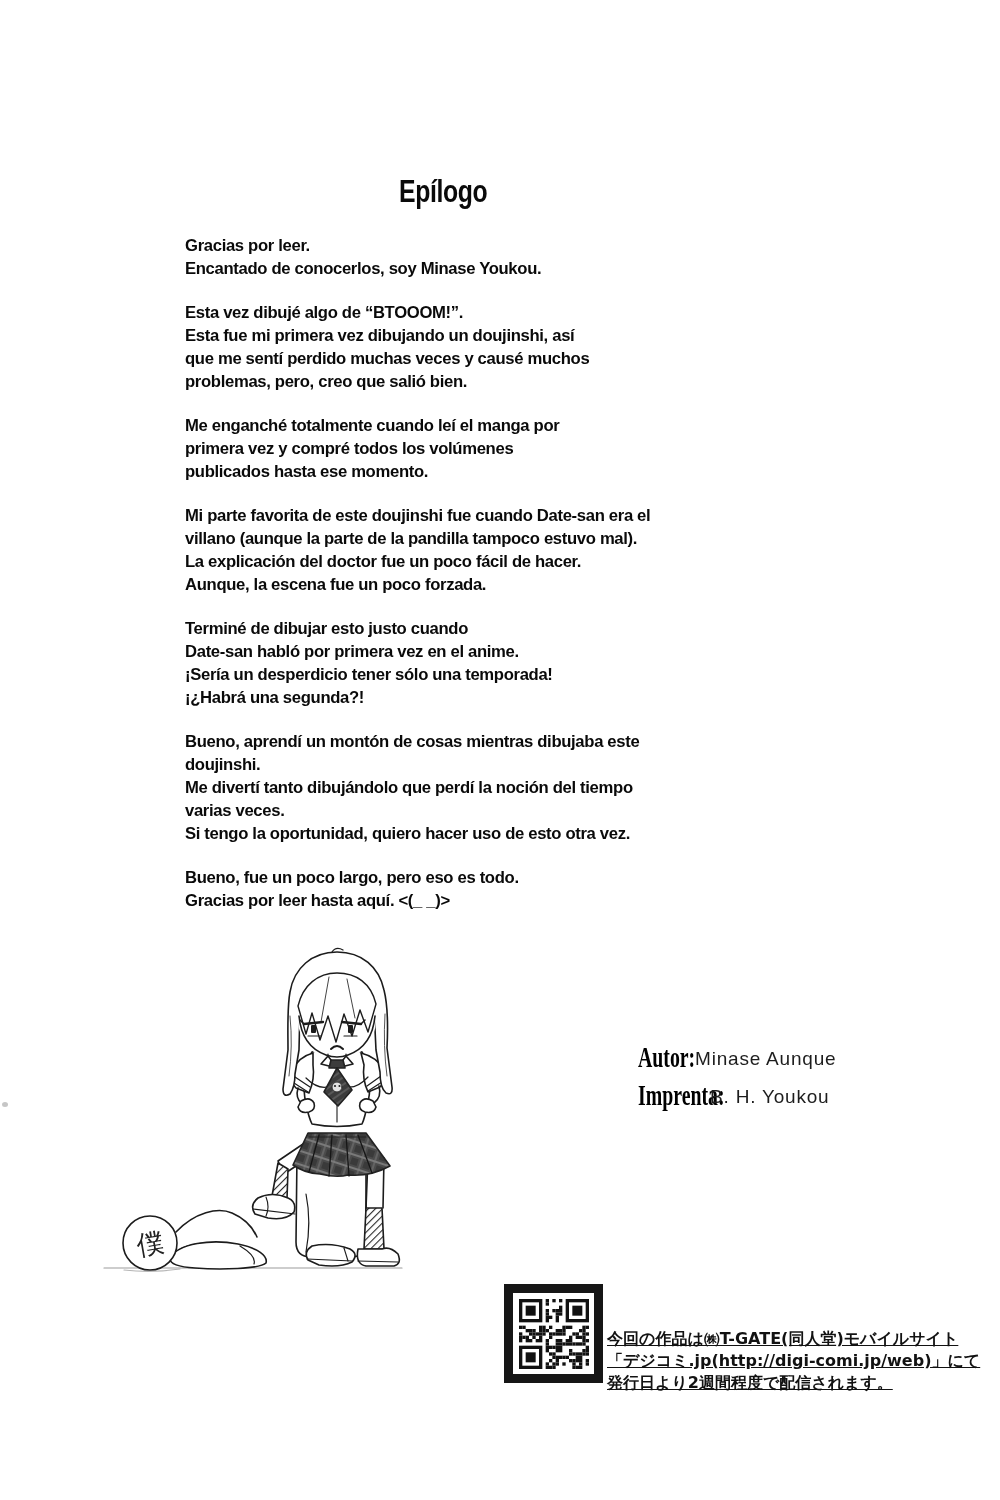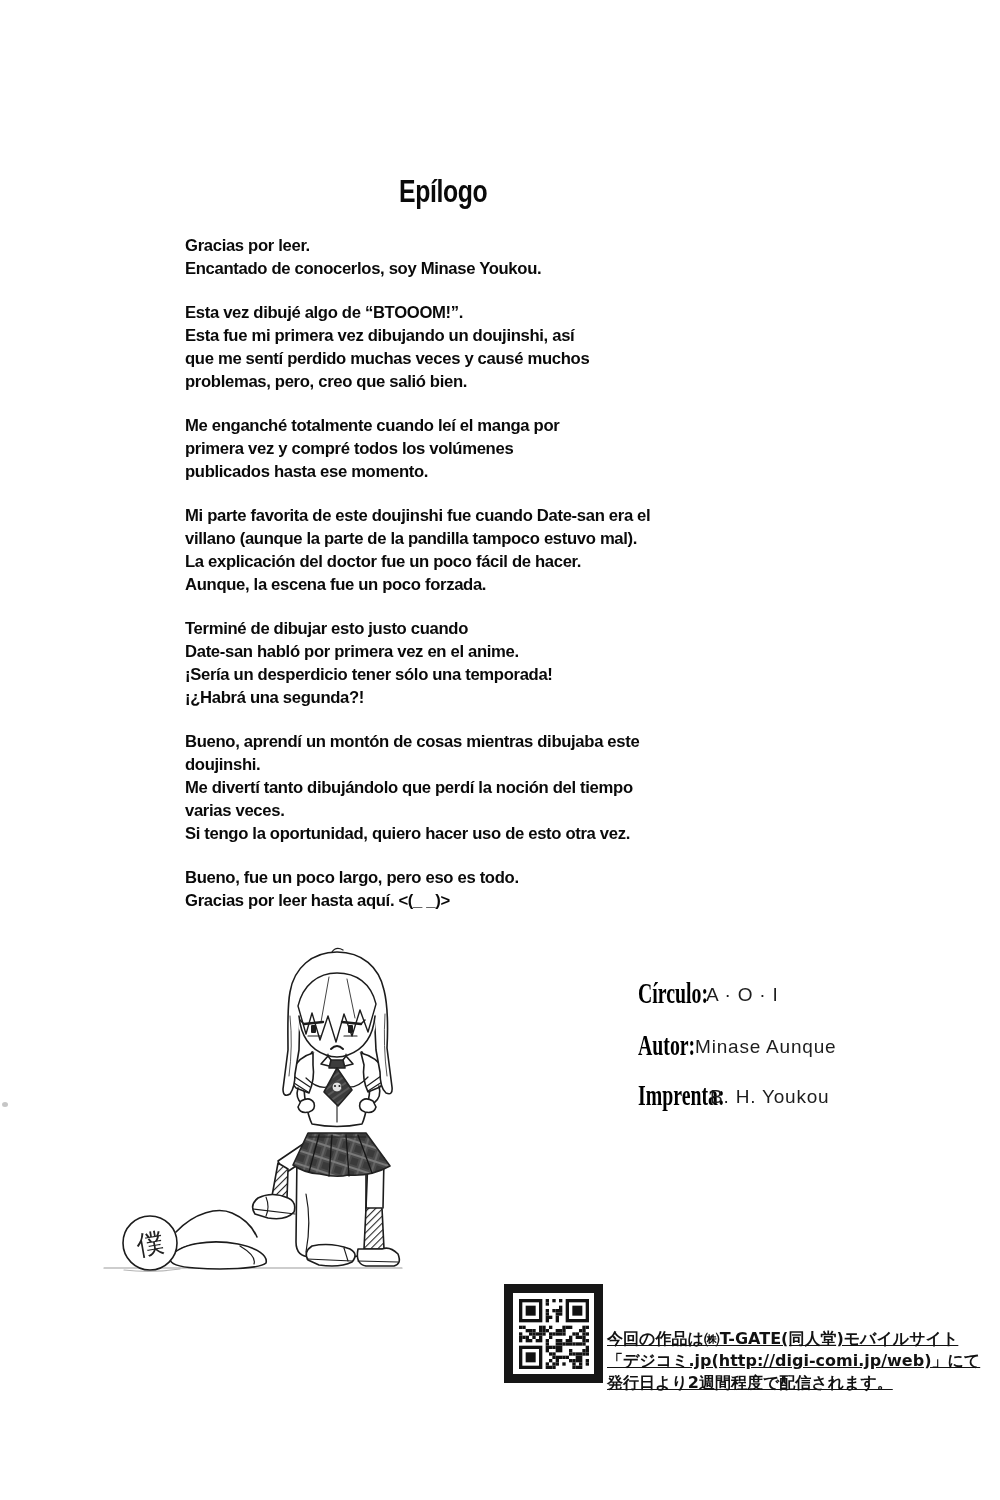--- a/index.html
+++ b/index.html
@@ -204,25 +204,21 @@
           <path d="M237,122 L224,146 L238,160 L252,144 Z" fill="url(#tiestripe)" stroke="#222"></path>
           <circle cx="237" cy="141" r="5" fill="#e3e3e3" stroke="#333" stroke-width="1"></circle>
           <circle cx="235" cy="140" r="1.1" fill="#222" stroke="none"></circle>
           <circle cx="239.5" cy="140" r="1.1" fill="#222" stroke="none"></circle>
         </g>
       </g>
     </svg>
   </div>
 
   <div class="credits">
-    <div class="credit-row" style="top:4px">
-      <span class="credit-label">Círculo:</span>
-      <span class="credit-value" style="left:68px">A · O · I</span>
-    </div>
-    <div class="credit-row" style="top:56px">
+    <div class="credit-row" style="top:68px">
       <span class="credit-label">Autor:</span>
       <span class="credit-value" style="left:57px">Minase Aunque</span>
     </div>
     <div class="credit-row" style="top:106px">
       <span class="credit-label">Imprenta:</span>
       <span class="credit-value" style="left:72px">B. H. Youkou</span>
     </div>
   </div>
 
   <div class="qr-box">

